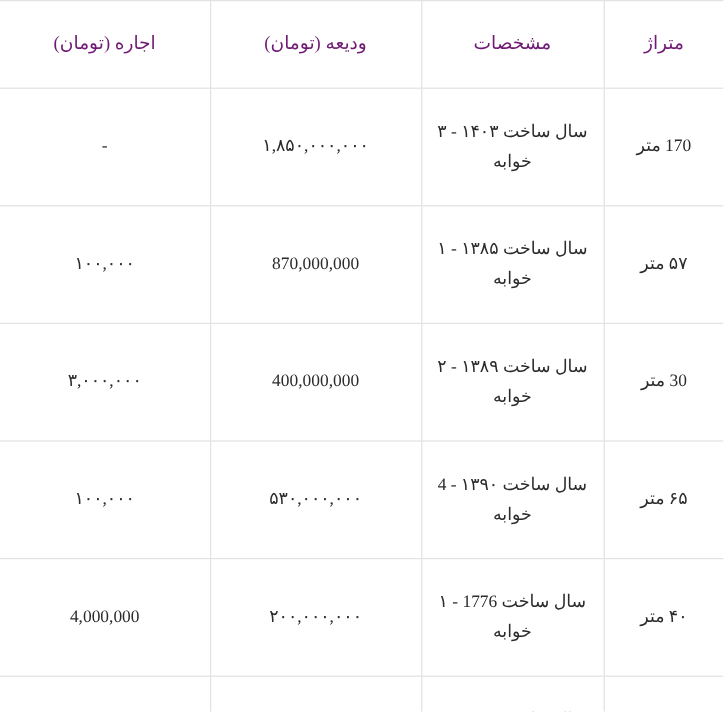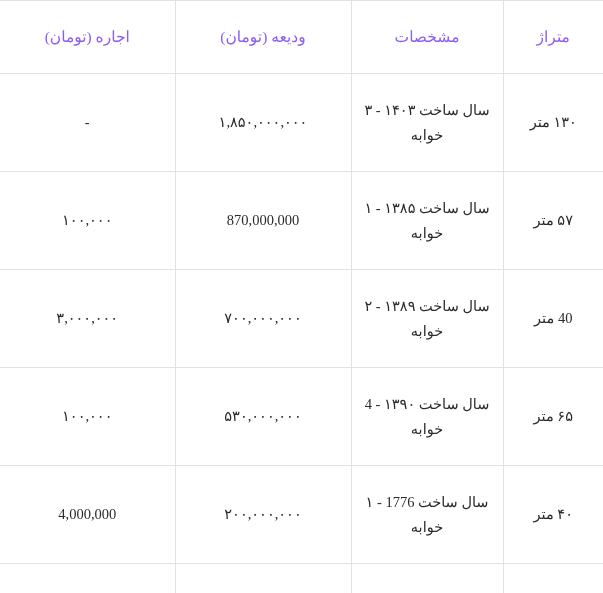--- a/index.html
+++ b/index.html
@@ -25,21 +25,21 @@
     border: 1px solid #e2e2e2;
     text-align: center;
     vertical-align: middle;
     font-weight: normal;
     padding: 6px 8px;
     line-height: 1.7;
   }
   thead th {
     height: 60px;
     font-size: 15.5px;
-    color: #8b5cf6;
+    color: #701a75;
     background: #ffffff;
     border-top: none;
   }
   thead th.first-col { border-right: none; margin-left: 48px; }
   thead th.last-col  { border-left: none; }
 
   tbody td {
     height: 85px;
     font-size: 14.5px;
     color: #2b2b2b;
@@ -73,35 +73,35 @@
   <thead>
     <tr>
       <th class="first-col">متراژ</th>
       <th>مشخصات</th>
       <th>ودیعه (تومان)</th>
       <th class="last-col">اجاره (تومان)</th>
     </tr>
   </thead>
   <tbody>
     <tr>
-      <td class="first-col">۱۳۰ متر</td>
+      <td class="first-col">170 متر</td>
       <td class="specs-cell">سال ساخت ۱۴۰۳ - ۳ خوابه</td>
       <td>۱,۸۵۰,۰۰۰,۰۰۰</td>
       <td class="last-col">-</td>
     </tr>
     <tr>
       <td class="first-col">۵۷ متر</td>
       <td class="specs-cell">سال ساخت ۱۳۸۵ - ۱ خوابه</td>
       <td>870,000,000</td>
       <td class="last-col">۱۰۰,۰۰۰</td>
     </tr>
     <tr>
-      <td class="first-col">40 متر</td>
+      <td class="first-col">30 متر</td>
       <td class="specs-cell">سال ساخت ۱۳۸۹ - ۲ خوابه</td>
-      <td>۷۰۰,۰۰۰,۰۰۰</td>
+      <td>400,000,000</td>
       <td class="last-col">۳,۰۰۰,۰۰۰</td>
     </tr>
     <tr>
       <td class="first-col">۶۵ متر</td>
       <td class="specs-cell">سال ساخت ۱۳۹۰ - 4 خوابه</td>
       <td>۵۳۰,۰۰۰,۰۰۰</td>
       <td class="last-col">۱۰۰,۰۰۰</td>
     </tr>
     <tr>
       <td class="first-col">۴۰ متر</td>

